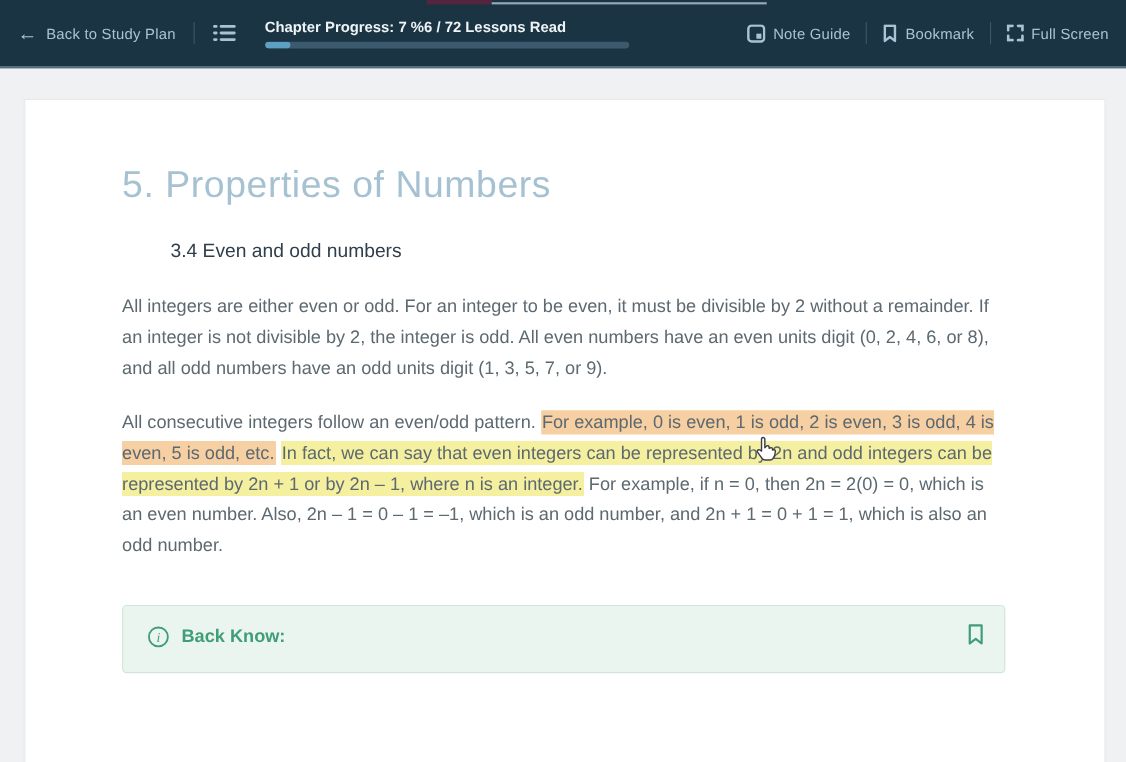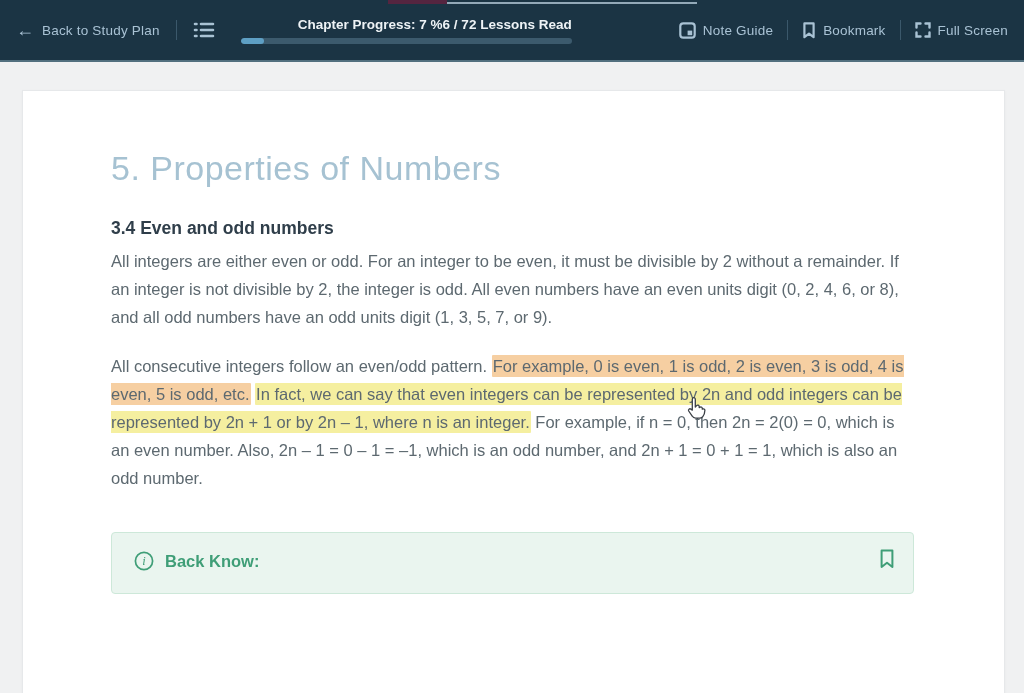--- a/index.html
+++ b/index.html
@@ -27,42 +27,42 @@
     color:var(--topbar-text);
   }
   .top-strip-red{position:absolute;top:0;left:388px;width:59px;height:4px;background:#552540;z-index:5;}
   .top-strip-light{position:absolute;top:2px;left:447px;width:250px;height:2px;background:#93a9b8;z-index:5;}
   .tb-btn{display:flex;align-items:center;gap:8px;cursor:pointer;white-space:nowrap;}
   .tb-btn .label{font-size:13.5px;font-weight:normal;letter-spacing:.2px;}
   .back-arrow{font-size:18px;line-height:1;color:var(--topbar-text);}
   .tb-divider{width:1px;height:20px;background:#3b586b;margin:0 16px;}
   .list-icon-btn{cursor:pointer;display:flex;align-items:center;}
   .progress-block{margin-left:26px;width:331px;}
-  .progress-labels{display:flex;justify-content:flex-end;align-items:baseline;}
+  .progress-labels{display:flex;justify-content:flex-start;align-items:baseline;}
   .progress-labels .plabel{font-size:13.5px;font-weight:bold;color:var(--topbar-text-bright);}
   .progress-track{margin-top:6px;height:6px;border-radius:3px;background:var(--progress-track);overflow:hidden;position:relative;cursor:pointer;}
   .progress-fill{height:100%;border-radius:3px;background:var(--progress-fill);}
   .tb-right{margin-left:auto;display:flex;align-items:center;padding-left:37px;}
   .tb-right .tb-btn{gap:7px;}
   .tb-right .tb-divider{margin:0 14px;}
   svg.icon{display:block;}
   
   .card{
     position:absolute;top:90px;left:22px;width:983px;height:640px;
     background:var(--card-bg);
     border:1px solid #e6e8ea;
     box-shadow:0 1px 3px rgba(0,0,0,.04);
   }
   .content{padding:58px 92px 0 88px;}
   .chapter-title{
     font-size:34px;font-weight:normal;color:var(--chapter-title-color);
     letter-spacing:.5px;
   }
-  .section-heading{margin-top:30px;font-size:17.5px;font-weight:bold;color:var(--heading-color);}
-  .para{margin-top:8px;width:802px;font-size:16.5px;line-height:28px;color:var(--body-text);}
+  .section-heading{margin-top:30px;font-size:17.5px;font-weight:normal;color:var(--heading-color);margin-left:44px;}
+  .para{margin-top:26px;width:802px;font-size:16.5px;line-height:28px;color:var(--body-text);}
   .para.p2{margin-top:21px;}
   .hl{padding:2px 1px;border-radius:1px;}
   .hl-orange{background:var(--highlight-orange);}
   .hl-yellow{background:var(--highlight-yellow);}
   
   .must-know{
     margin-top:40px;width:803px;
     background:var(--must-know-bg);
     border:1px solid var(--must-know-border);
     border-radius:4px;

